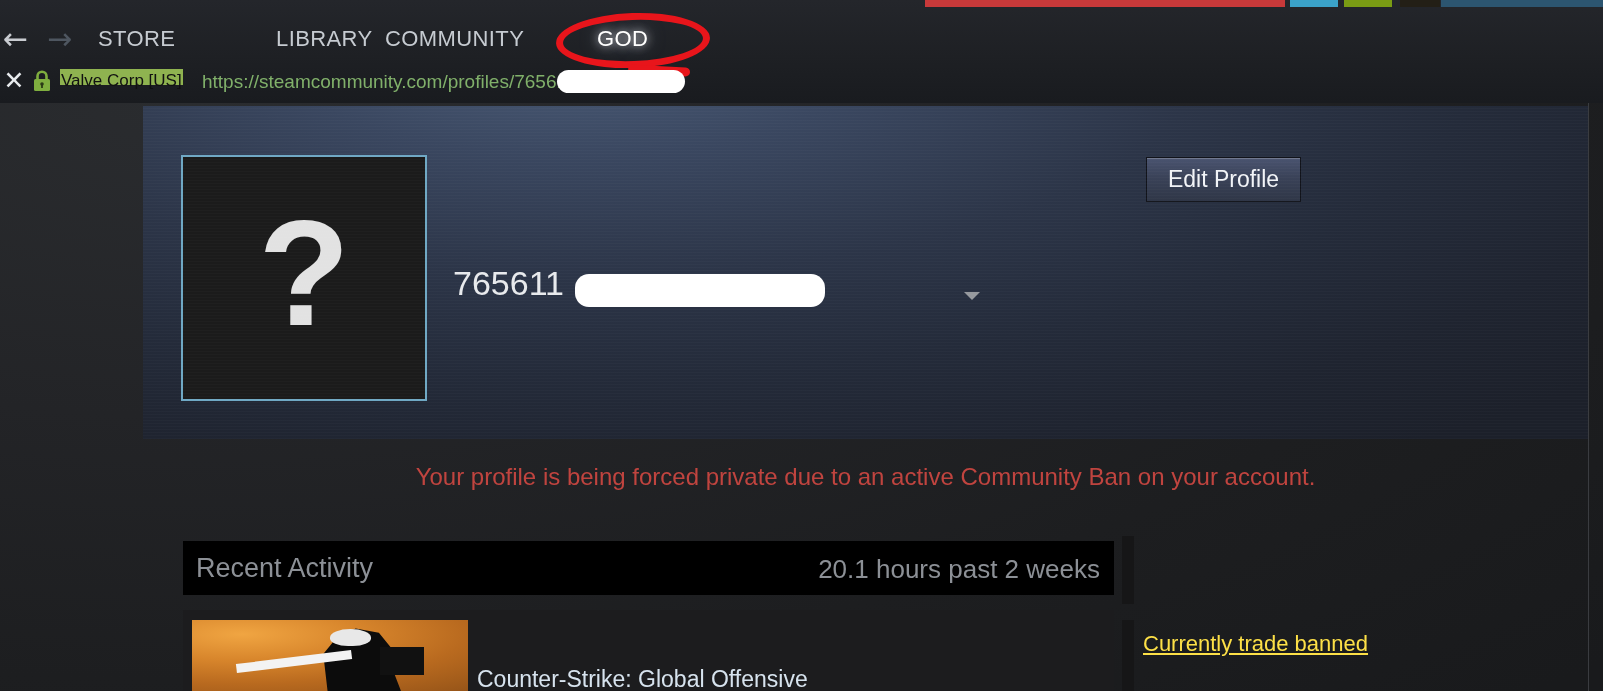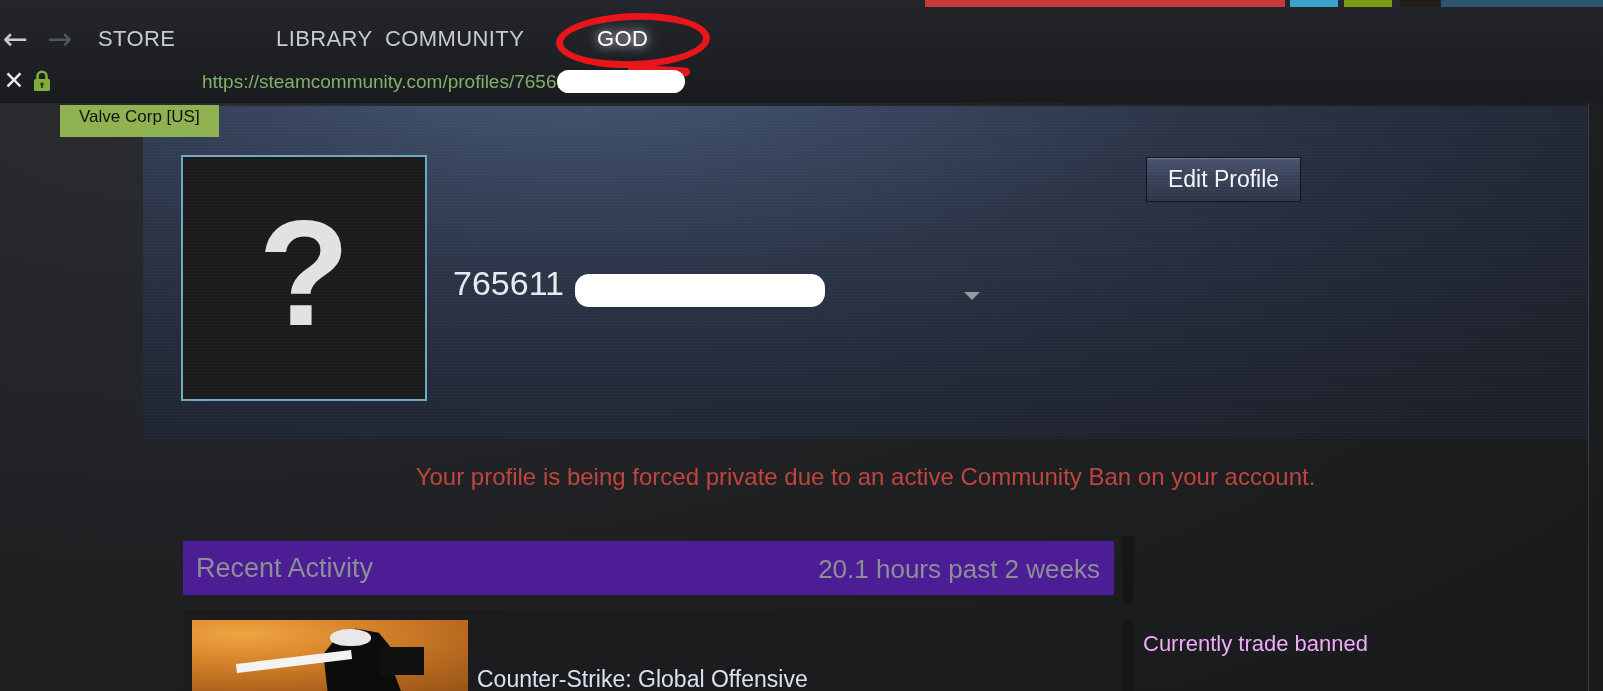--- a/index.html
+++ b/index.html
@@ -50,23 +50,23 @@
 
   
   .urlrow { position:absolute; top:66px; left:0; width:100%; height:37px; }
   .url-x {
     position:absolute; left:2px; top:2px; width:24px; height:26px;
     color:#e9ecef; font-size:25px; line-height:26px; text-align:center;
     font-family:"DejaVu Sans", sans-serif;
   }
   .lock-icon { position:absolute; left:32px; top:4px; width:20px; height:22px; }
   .ev-badge {
-    position:absolute; left:60px; top:3px; height:32px;
+    position:absolute; left:60px; top:3px; height:16px;
     background:#8fb350; color:#111; font-size:17px; line-height:24px;
-    padding:0 19px; white-space:nowrap;margin-top:36px;
+    padding:0 1px; white-space:nowrap;
   }
   .url-text {
     position:absolute; left:202px; top:4px;
     color:#80b06a; font-size:19px; line-height:23px; white-space:nowrap;
   }
   .redact {
     position:absolute; background:#ffffff; border-radius:14px;
   }
 
   
@@ -126,21 +126,21 @@
 
   
   .ban-notice {
     position:absolute; top:462px; left:143px; width:1445px;
     text-align:center; color:#c0443f; font-size:24px; line-height:30px;
   }
 
   
   .ra-panel {
     position:absolute; top:541px; left:183px; width:931px; height:54px;
-    background:#4c1d95;
+    background:#000000;
     text-align:right;
   }
   .ra-title {
     position:absolute; left:13px; top:11px;
     color:#8c9096; font-size:27px; line-height:33px;
   }
   .ra-hours {
     position:absolute; right:14px; top:12px;
     color:#8c9096; font-size:26px; line-height:33px; white-space:nowrap;
   }
@@ -176,21 +176,21 @@
     color:#d7e3ee; font-size:23px; line-height:30px; white-space:nowrap;margin-top:30px;
   }
 
   
   .online-status {
     position:absolute; left:1143px; top:541px;
     color:#4fb6e0; font-size:31px; line-height:38px; white-space:nowrap;
   }
   .trade-ban {
     position:absolute; left:1143px; top:630px;
-    color:#f0abfc; font-size:22px; line-height:28px; white-space:nowrap;
+    color:#fde047; font-size:22px; line-height:28px; white-space:nowrap;text-decoration:underline;
   }
   .rc-block-a {
     position:absolute; left:1122px; top:536px; width:12px; height:68px;
     background:#161617;
   }
   .rc-block-b {
     position:absolute; left:1122px; top:620px; width:12px; height:71px;
     background:#161617;
   }
 </style>

